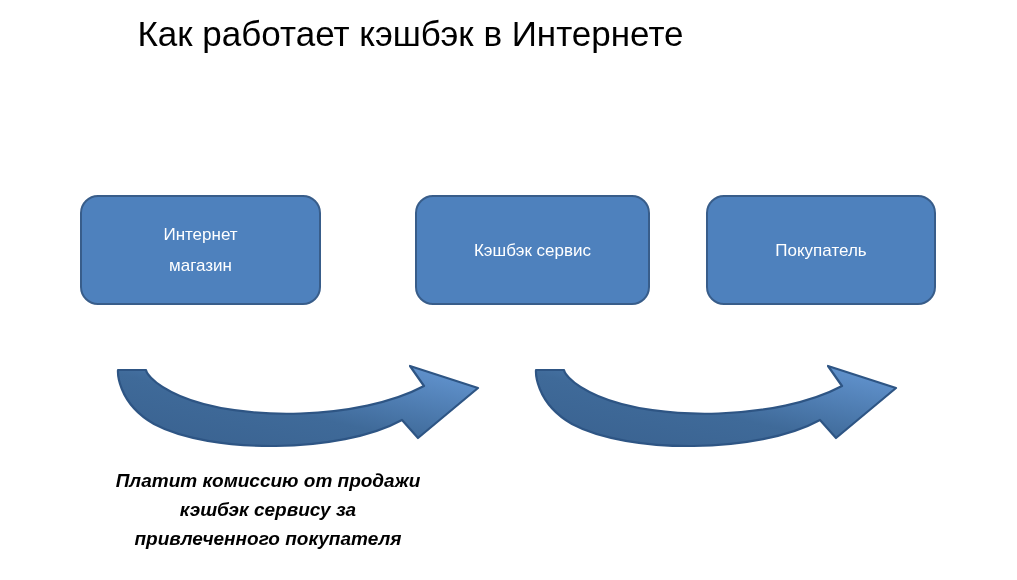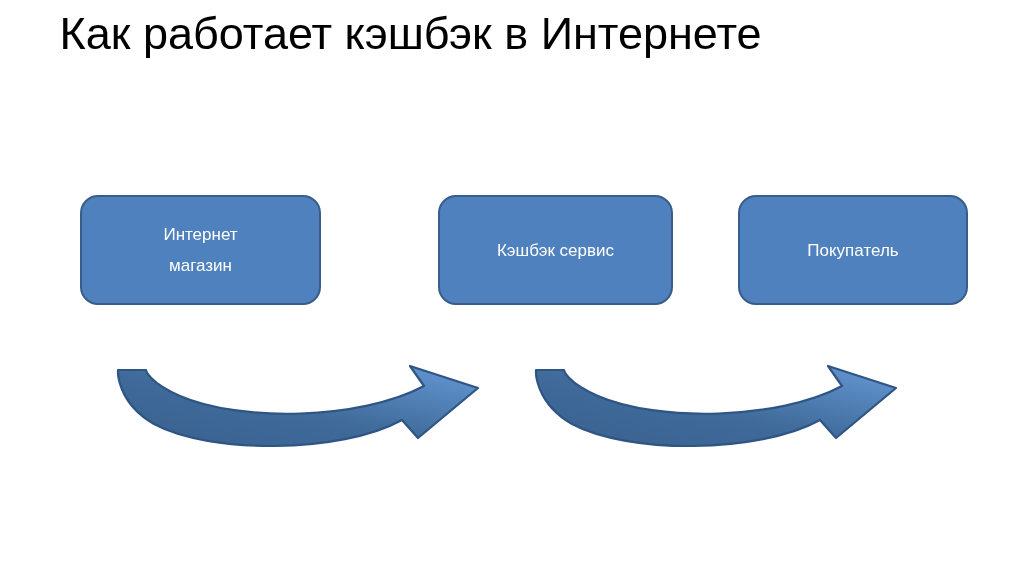--- a/index.html
+++ b/index.html
@@ -24,21 +24,21 @@
     background: #ffffff;
   }
 
   
   #title {
     position: absolute;
     left: 0;
     top: 12px;
     width: 821px;
     text-align: center;
-    font-size: 45px;
+    font-size: 35px;
     font-weight: 400;
     color: #000000;
     letter-spacing: 0px;
     line-height: 44px;
     white-space: nowrap;
   }
 
   
   .node-box {
     position: absolute;
@@ -51,22 +51,22 @@
     display: flex;
     align-items: center;
     justify-content: center;
     text-align: center;
     color: #FFFFFF;
     font-size: 17px;
     font-weight: 400;
     line-height: 31px;
   }
   #box-shop     { left: 80px;  width: 241px; }
-  #box-service  { left: 438px; width: 235px; }
-  #box-buyer    { left: 738px; width: 230px; }
+  #box-service  { left: 415px; width: 235px; }
+  #box-buyer    { left: 706px; width: 230px; }
 
   .node-label {
     display: block;
     width: 100%;
     white-space: pre-line;
   }
 
   
   .arrow-svg {
     position: absolute;
@@ -142,15 +142,18 @@
              C 100,96 230,96 292,62
              L 308,80
              L 368,30
              L 300,8
              L 314,28
              C 250,62 130,64 70,38
              C 38,24 36,12 36,12
              Z" fill="url(#gradRight)" stroke="#2E5584" stroke-width="2.2" stroke-linejoin="round"></path>
   </svg>
 
+  <div id="caption-left" class="caption">Платит комиссию от продажи
+кэшбэк сервису за
+привлеченного покупателя</div>
 
 
 </div>
 
 </body></html>

